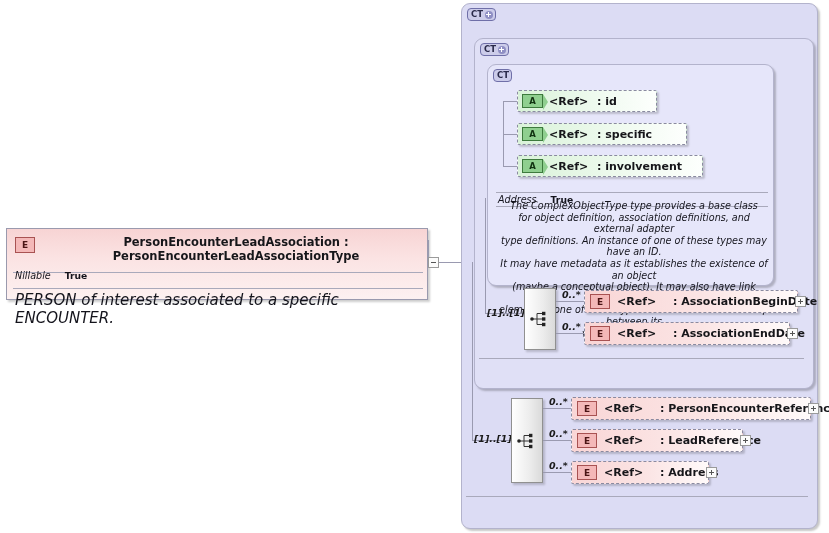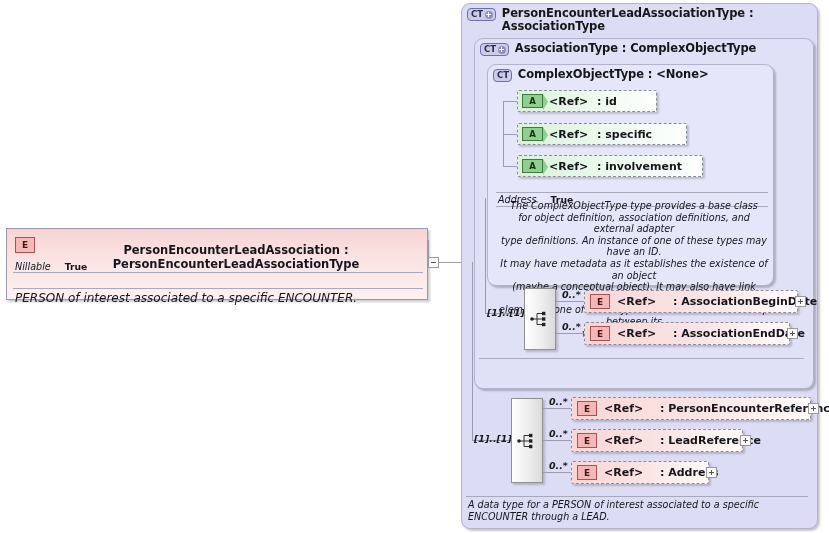--- a/index.html
+++ b/index.html
@@ -232,88 +232,84 @@
   }
   .rootbox .title {
     position: absolute;
     left: 44px; top: 6px;
     right: 6px;
     font-size: 11.5px;
     font-weight: bold;
     color: #16161a;
     line-height: 14px;
     text-align: center;
-    margin-top: 8px;
   }
   .rootbox .ebadge-lg {
     position: absolute;
     left: 8px; top: 8px;
     width: 20px; height: 16px;
     background: #f4b8b8;
     border: 1px solid #a85252;
     color: #4a1414;
     font-size: 9px;
     font-weight: bold;
     display: flex;
     align-items: center;
     justify-content: center;
   }
   .rootbox .docarea {
     position: absolute;
     left: 8px;
-    font-size: 12px;
+    font-size: 15px;
     font-style: italic;
     color: #14141c;
   }
 </style>
 </head>
 <body>
 
 <div id="canvas">
 
   <div class="rootbox" style="left:6px; top:228px; width:422px; height:72px;">
     <div class="ebadge-lg">E</div>
     <div class="title">PersonEncounterLeadAssociation : PersonEncounterLeadAssociationType</div>
     <div class="sep" style="left:6px; right:6px; top:43px; width:410px;"></div>
-    <div class="proprow" style="left:8px; top:32px;">
+    <div class="proprow" style="left:8px; top:41px;">
       <span class="k">Nillable</span>
       <span class="v">True</span>
     </div>
     <div class="sep" style="left:6px; right:6px; top:59px; width:410px;"></div>
     <div class="docarea" style="top:62px;">PERSON of interest associated to a specific ENCOUNTER.</div>
   </div>
 
   <div class="vline" style="left:428px; top:240px; height:22px;"></div>
   <div class="expander" style="left:428px; top:257px;"></div>
   <div class="hline" style="left:439px; top:262px; width:24px;"></div>
 
   <div class="panel" style="left:461px; top:3px; width:357px; height:526px;"></div>
   <div class="panel-head" style="left:467px; top:7px;">
     <span class="ctbadge">
       <span>CT</span>
         <span class="plus"></span>
     </span>
-    <span class="txt">PersonEncounterLeadAssociationType : AssociationType</span>
   </div>
 
   <div class="panel lvl2" style="left:474px; top:38px; width:340px; height:351px;"></div>
   <div class="panel-head" style="left:480px; top:42px;">
     <span class="ctbadge">
       <span>CT</span>
         <span class="plus"></span>
     </span>
-    <span class="txt">AssociationType : ComplexObjectType</span>
   </div>
 
   <div class="panel lvl3" style="left:487px; top:64px; width:287px; height:222px;"></div>
   <div class="panel-head" style="left:493px; top:68px;">
     <span class="ctbadge">
       <span>CT</span>
     </span>
-    <span class="txt">ComplexObjectType : &lt;None&gt;</span>
   </div>
 
   <div class="vline" style="left:503px; top:101px; height:66px;"></div>
   <div class="hline" style="left:503px; top:101px; width:14px;"></div>
   <div class="hline" style="left:503px; top:134px; width:14px;"></div>
   <div class="hline" style="left:503px; top:166px; width:14px;"></div>
 
   <div class="attrbox" style="left:517px; top:90px; width:140px;">
     <span class="abadge">A</span>
     <span class="ref">&lt;Ref&gt;</span>
@@ -423,15 +419,14 @@
   <div class="hline" style="left:543px; top:472px; width:28px;"></div>
   <div class="occ" style="left:549px; top:460px;">0..*</div>
   <div class="elembox" style="left:571px; top:461px; width:138px;">
     <span class="ebadge">E</span>
     <span class="ref">&lt;Ref&gt;</span>
     <span>: Address</span>
   </div>
   <div class="expander plus" style="left:706px; top:467px;"></div>
 
   <div class="sep" style="left:466px; top:496px; width:342px;"></div>
-  <div class="docblock" style="left:468px; top:499px; width:340px;">A data type for a PERSON of interest associated to a specific ENCOUNTER through a LEAD.</div>
 
 </div>
 
 </body></html>

